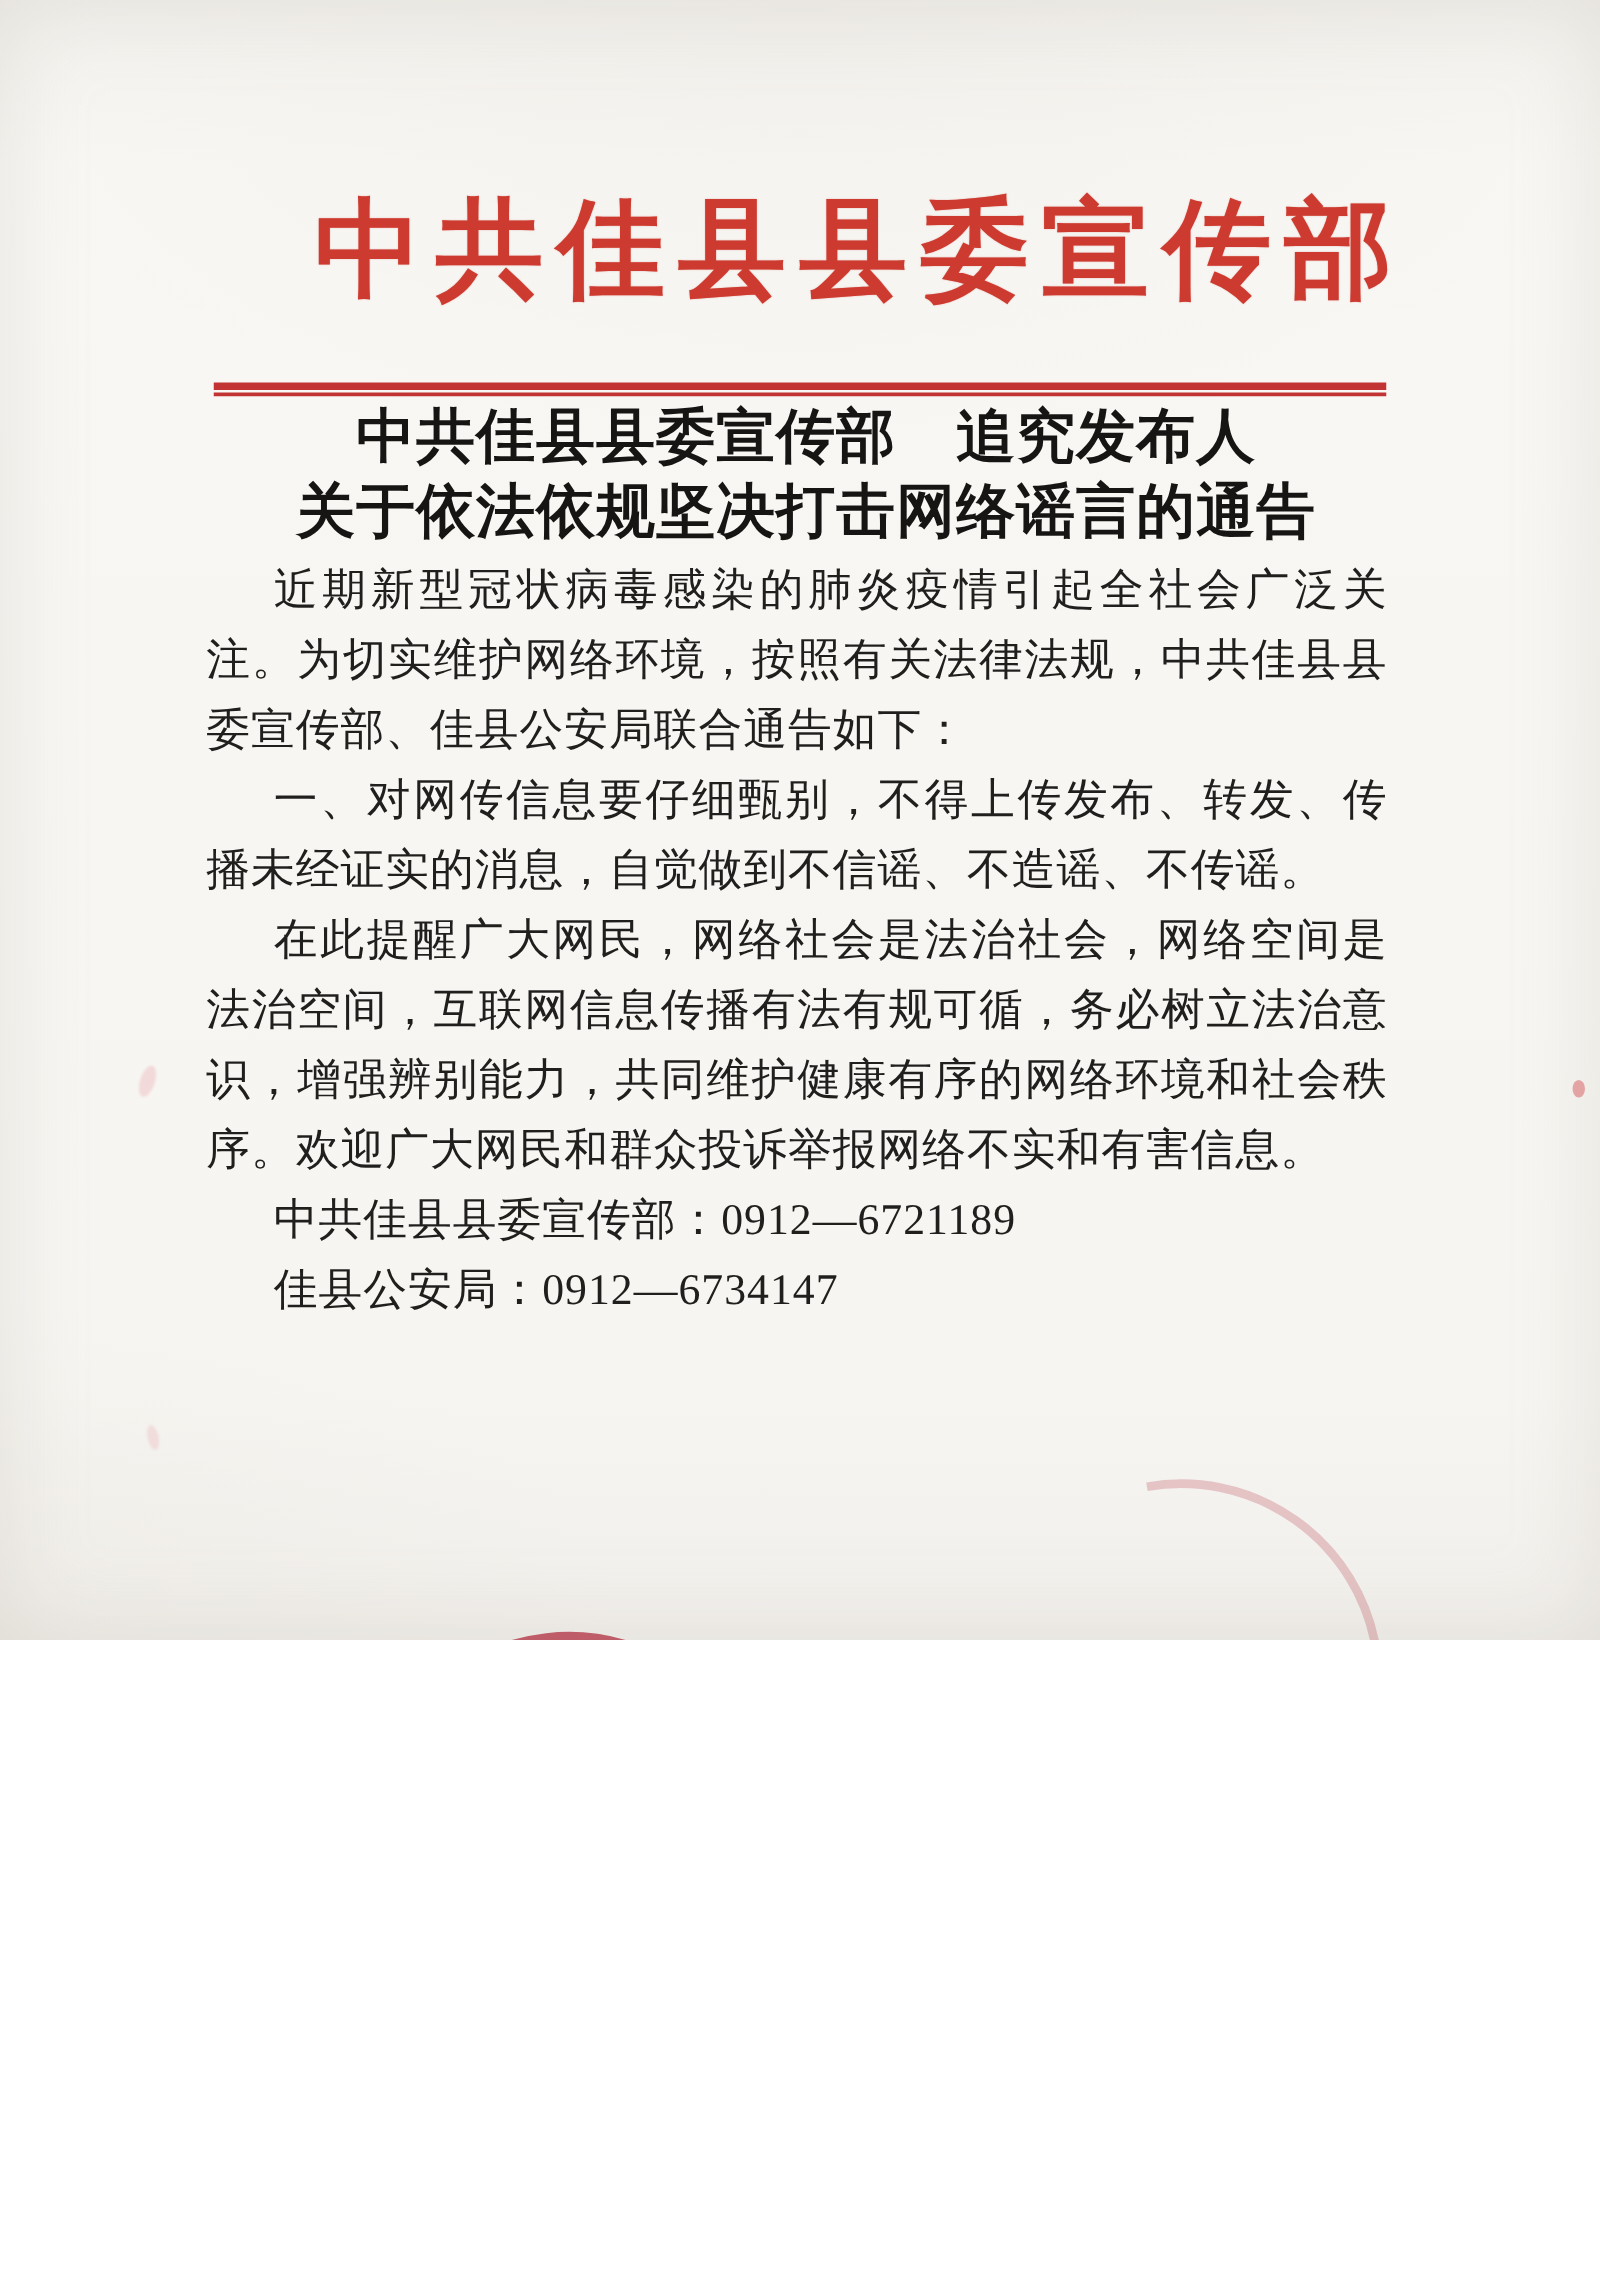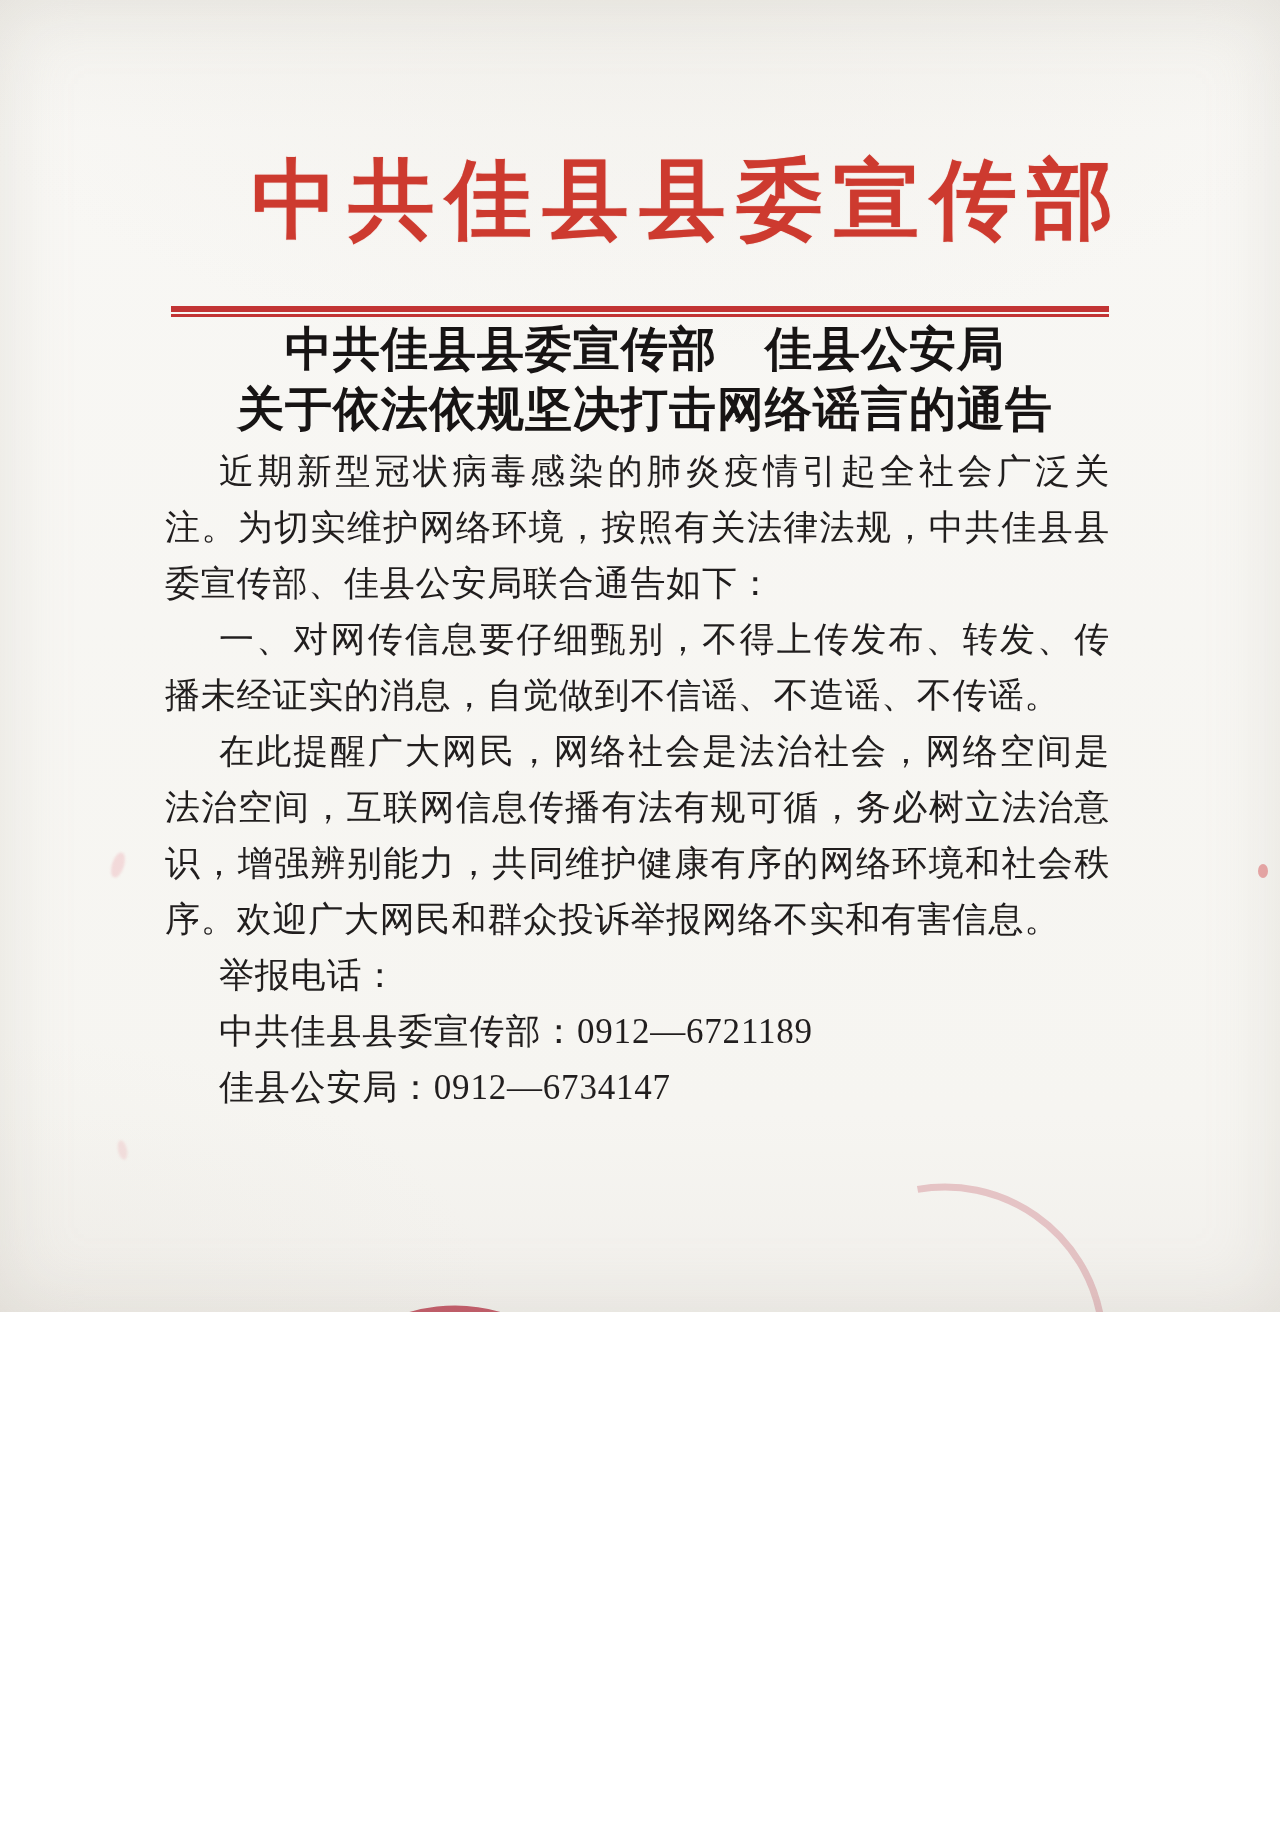--- a/index.html
+++ b/index.html
@@ -91,29 +91,28 @@
 <div class="page">
 
   <h1 class="letterhead">中共佳县县委宣传部</h1>
 
   <div class="rule">
     <div class="thick"></div>
     <div class="thin"></div>
   </div>
 
   <div class="title">
-    <div>中共佳县县委宣传部　佳县公安局</div>
+    <div>中共佳县县委宣传部　追究发布人</div>
     <div>关于依法依规坚决打击网络谣言的通告</div>
   </div>
 
   <div class="body-text">
     <p>近期新型冠状病毒感染的肺炎疫情引起全社会广泛关注。为切实维护网络环境，按照有关法律法规，中共佳县县委宣传部、佳县公安局联合通告如下：</p>
     <p>一、对网传信息要仔细甄别，不得上传发布、转发、传播未经证实的消息，自觉做到不信谣、不造谣、不传谣。</p>
     <p>在此提醒广大网民，网络社会是法治社会，网络空间是法治空间，互联网信息传播有法有规可循，务必树立法治意识，增强辨别能力，共同维护健康有序的网络环境和社会秩序。欢迎广大网民和群众投诉举报网络不实和有害信息。</p>
-    <p>举报电话：</p>
     <p>中共佳县县委宣传部：0912—6721189</p>
     <p>佳县公安局：0912—6734147</p>
   </div>
 
   <div class="sig sig-left">中共佳县县委宣传部</div>
   <div class="sig sig-right">佳县公安局</div>
   <div class="sig-date">2020 年 1 月 28 日</div>
 
   <svg class="stamp stamp-ghost" viewBox="0 0 340 340">
     <circle cx="170" cy="170" r="158" fill="none" stroke="var(--stamp-red)" stroke-width="7" stroke-dasharray="260 1200" transform="rotate(-100 170 170)"></circle>

